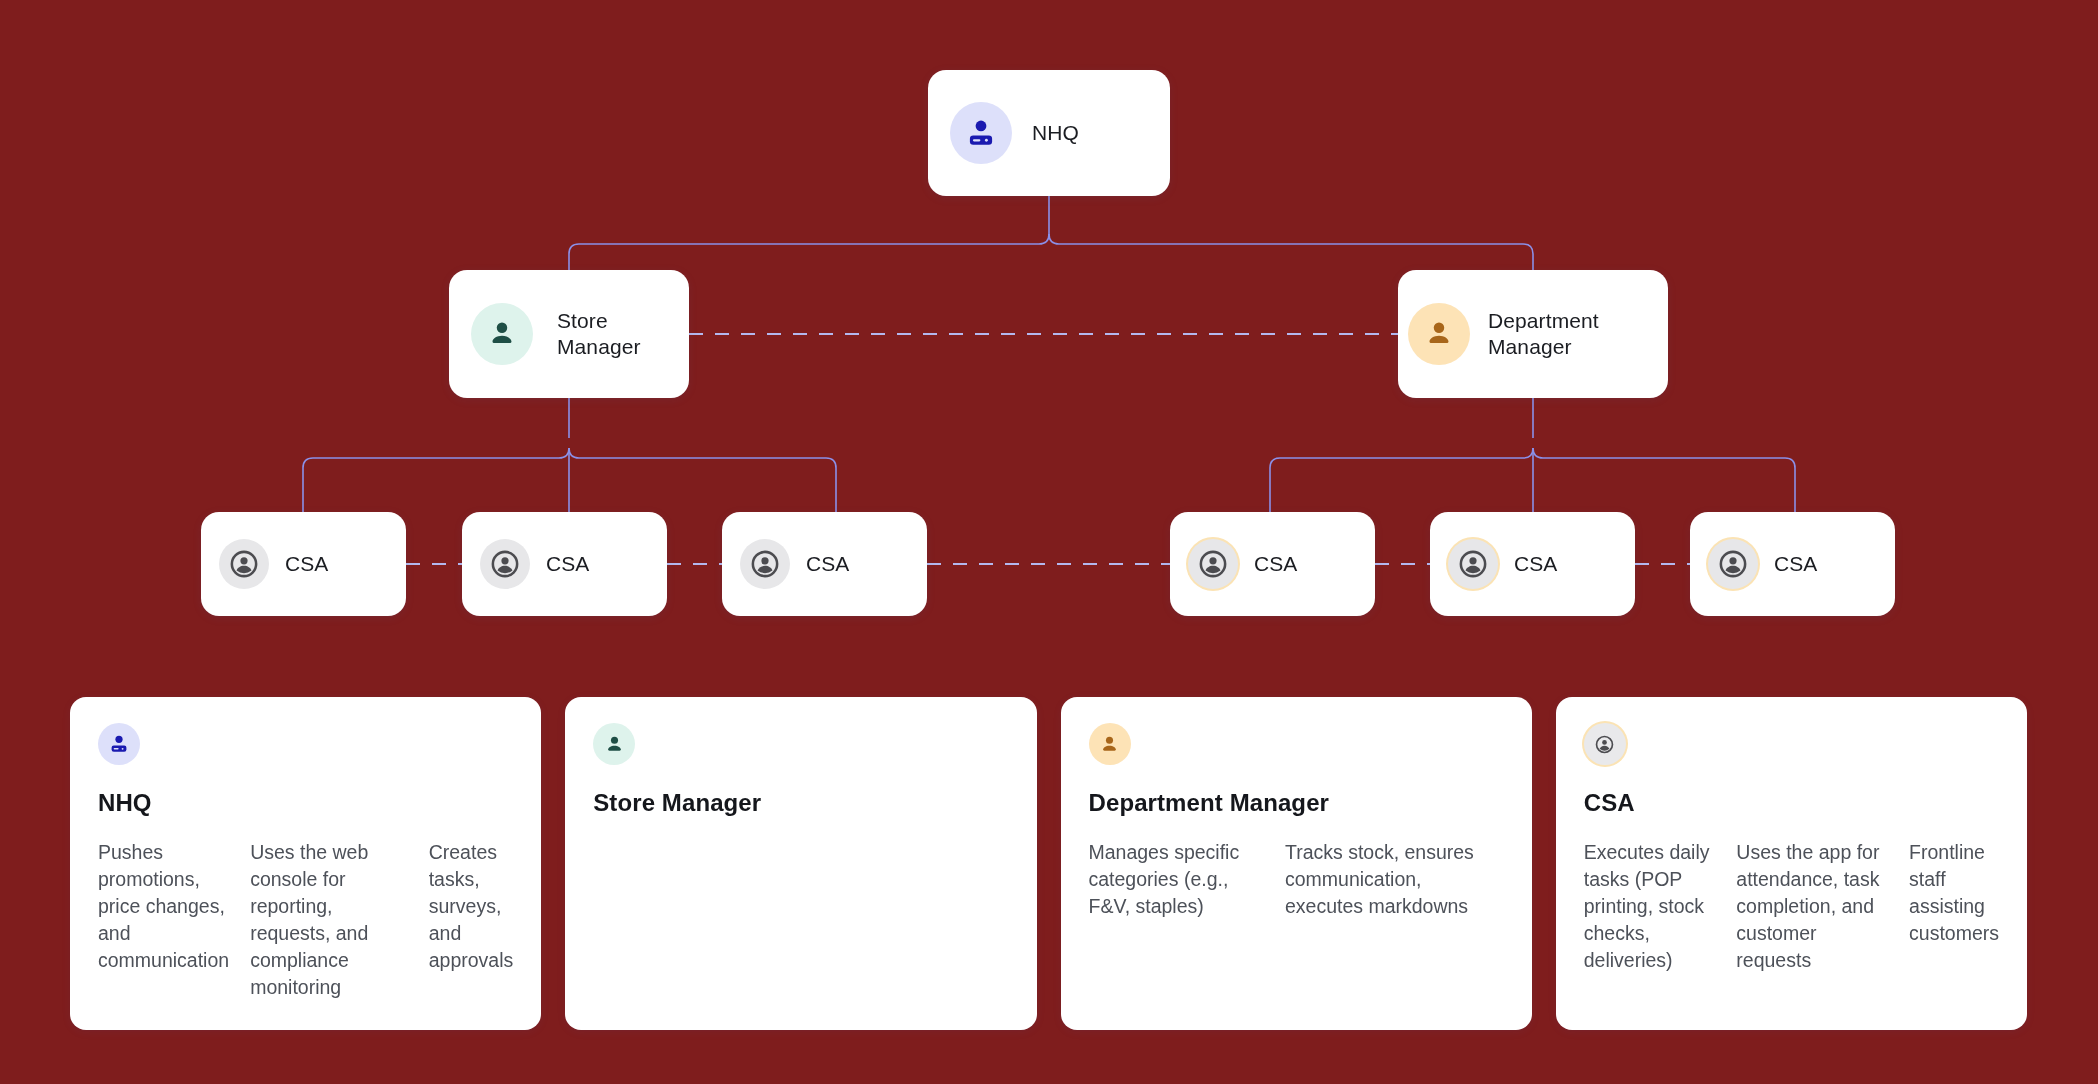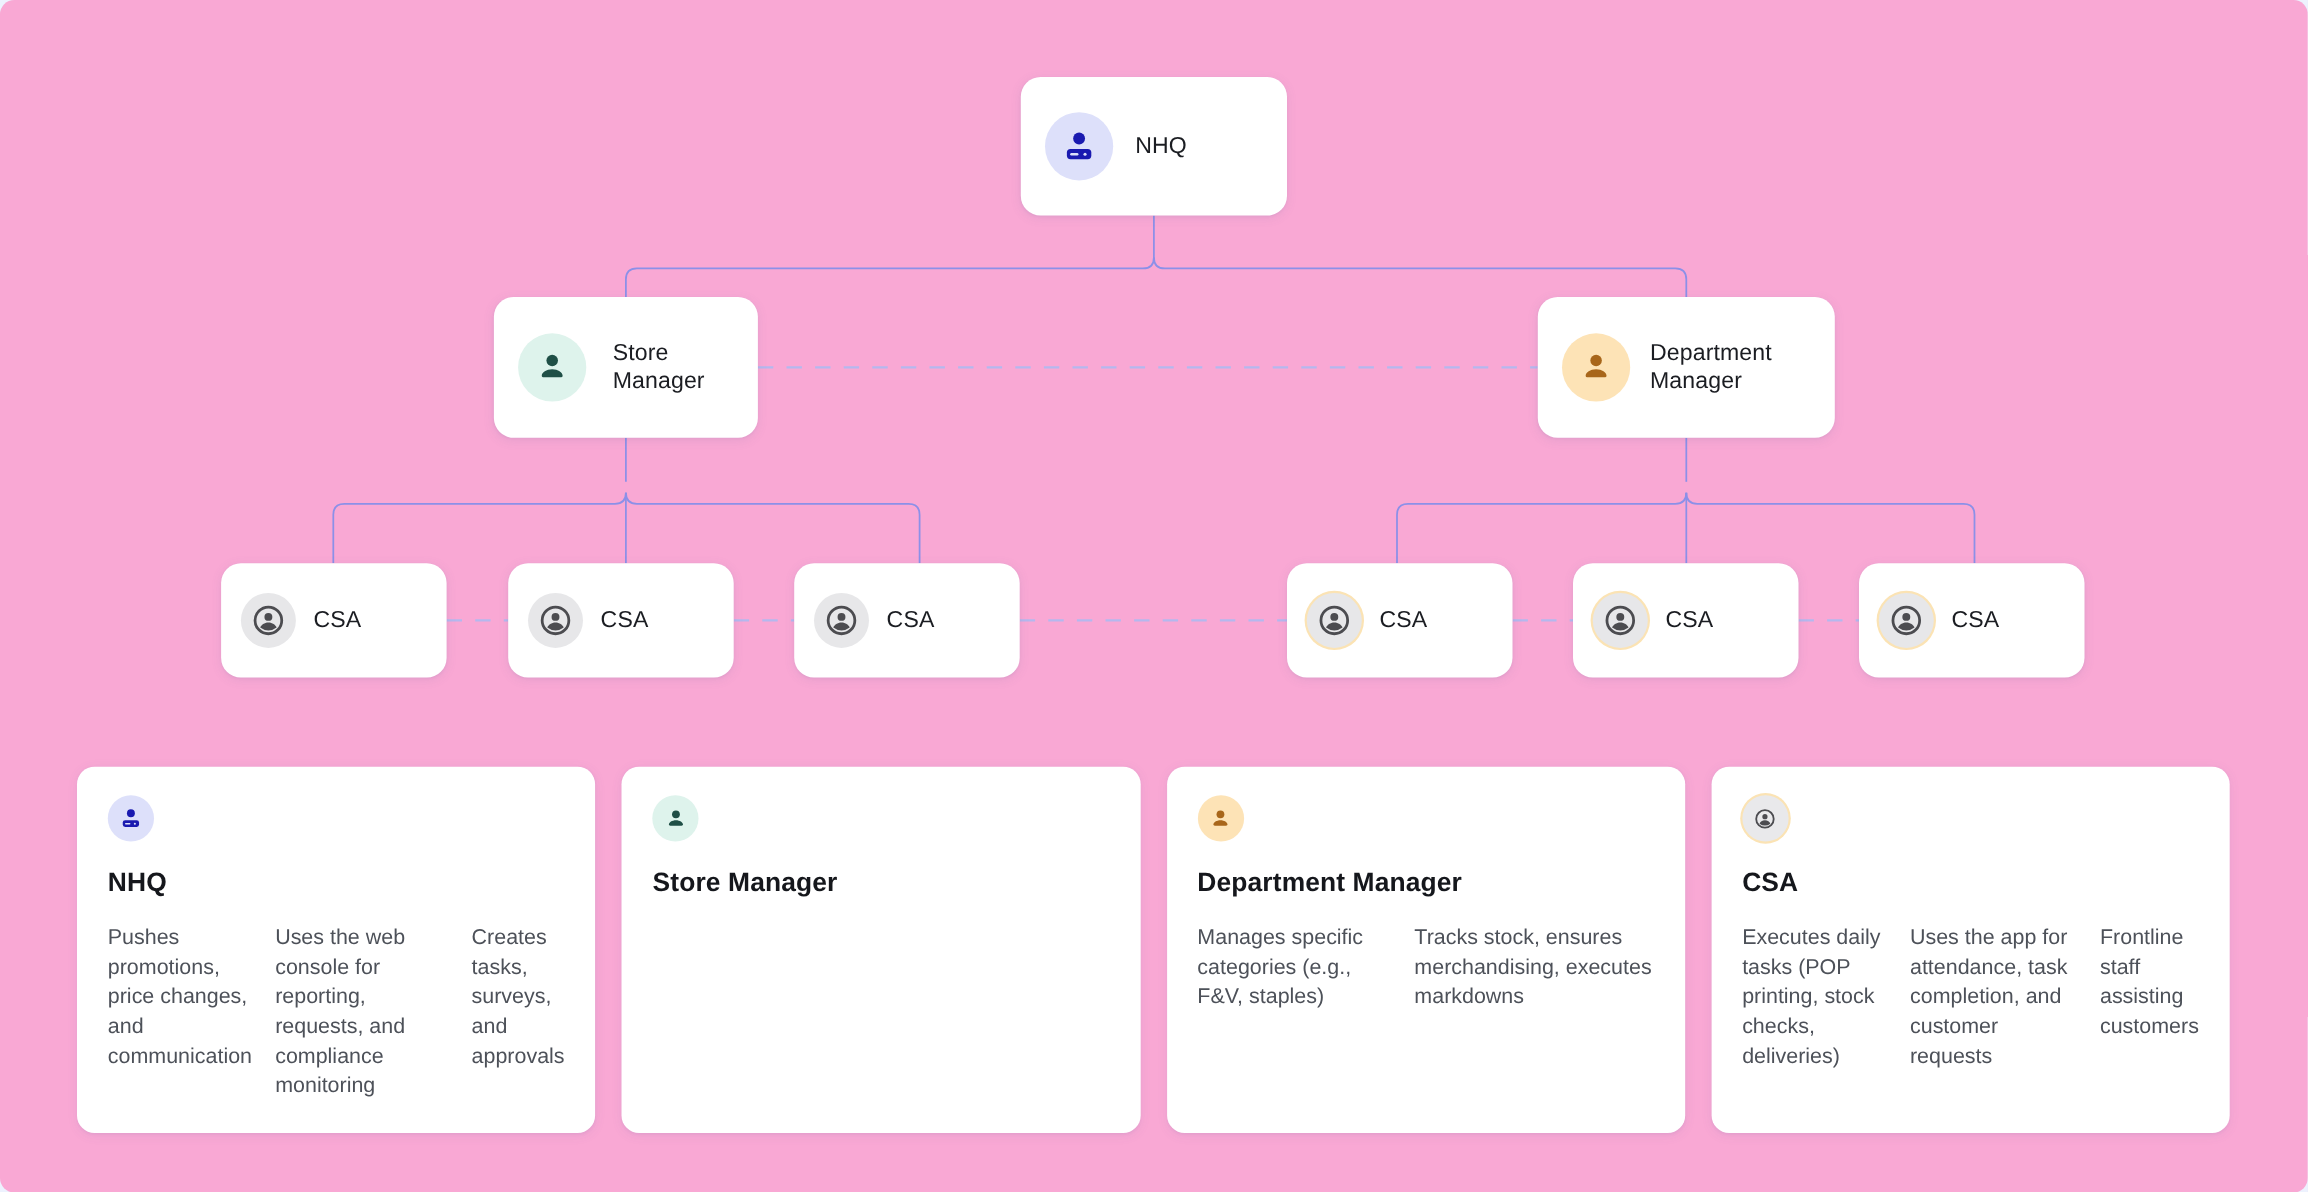--- a/index.html
+++ b/index.html
@@ -9,22 +9,21 @@
     height: 1084px;
     background: #edf2fe;
     font-family: "Liberation Sans", sans-serif;
     overflow: hidden;
   }
 
   #root {
     position: relative;
     width: 2098px;
     height: 1084px;
-    background: #f9a8d4;
-    border-radius: 13px;
+    background: #7f1d1d;
   }
 
   
   #connectors {
     position: absolute;
     left: 0;
     top: 0;
     width: 2098px;
     height: 1084px;
     pointer-events: none;
@@ -73,21 +72,21 @@
     width: 240px; height: 128px;
     padding-left: 22px;
     gap: 24px;
   }
   .node--sm .node-avatar { width: 62px; height: 62px; background: #def3ec; }
 
   
   .node--dm {
     left: 1398px; top: 270px;
     width: 270px; height: 128px;
-    padding-left: 22px;
+    padding-left: 10px;
     gap: 18px;
   }
   .node--dm .node-avatar { width: 62px; height: 62px; background: #fde3b6; }
 
   
   .node--csa {
     top: 512px;
     width: 205px; height: 104px;
     padding-left: 18px;
     gap: 16px;
@@ -321,21 +320,21 @@
     <div class="legend-card">
       <span class="legend-icon dm">
         <svg width="23" height="23" viewBox="0 0 24 24" fill="#a8661a" aria-hidden="true">
           <circle cx="12" cy="7.6" r="3.7"></circle>
           <path d="M12 13.2c-3.7 0-6.7 2.1-6.7 4.1 0 .7.6 1.1 1.4 1.1h10.6c.8 0 1.4-.4 1.4-1.1 0-2-3-4.1-6.7-4.1z"></path>
         </svg>
       </span>
       <div class="legend-title">Department Manager</div>
       <div class="legend-bullets">
         <div class="legend-bullet">Manages specific categories (e.g., F&amp;V, staples)</div>
-        <div class="legend-bullet">Tracks stock, ensures merchandising, executes markdowns</div>
+        <div class="legend-bullet">Tracks stock, ensures communication, executes markdowns</div>
       </div>
     </div>
 
     <div class="legend-card">
       <span class="legend-icon csa">
         <svg width="21" height="21" viewBox="0 0 24 24" aria-hidden="true">
           <circle cx="12" cy="12" r="9.1" fill="none" stroke="#4c4c50" stroke-width="1.9"></circle>
           <circle cx="12" cy="9.6" r="2.7" fill="#4c4c50"></circle>
           <path d="M12 13.4c-2.7 0-4.9 1.6-5.6 3.5a9 9 0 0 0 11.2 0c-.7-1.9-2.9-3.5-5.6-3.5z" fill="#4c4c50"></path>
         </svg>

